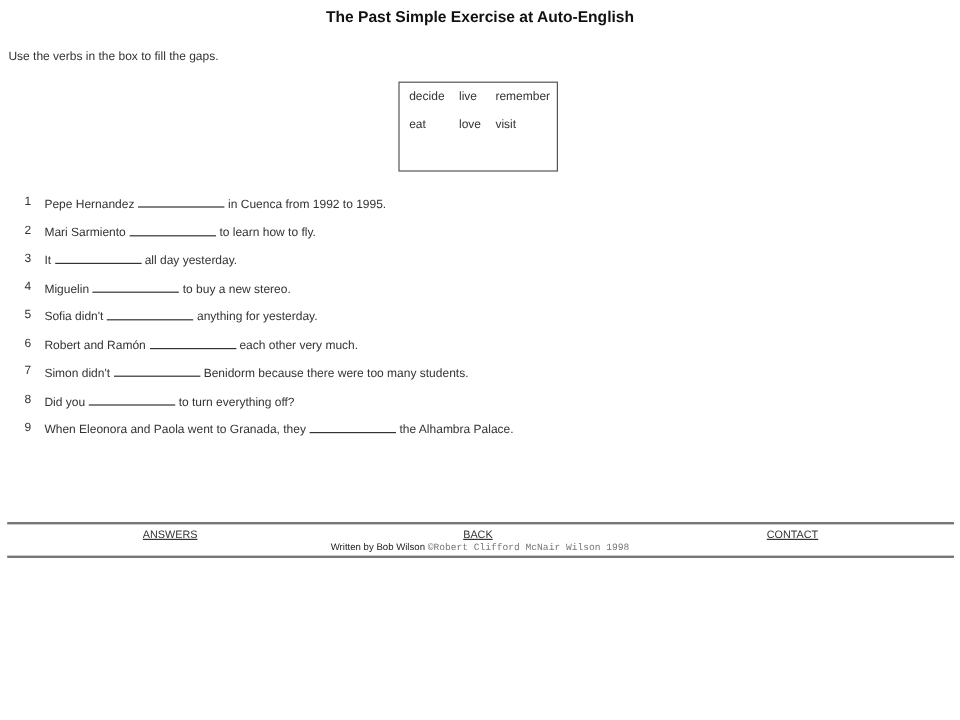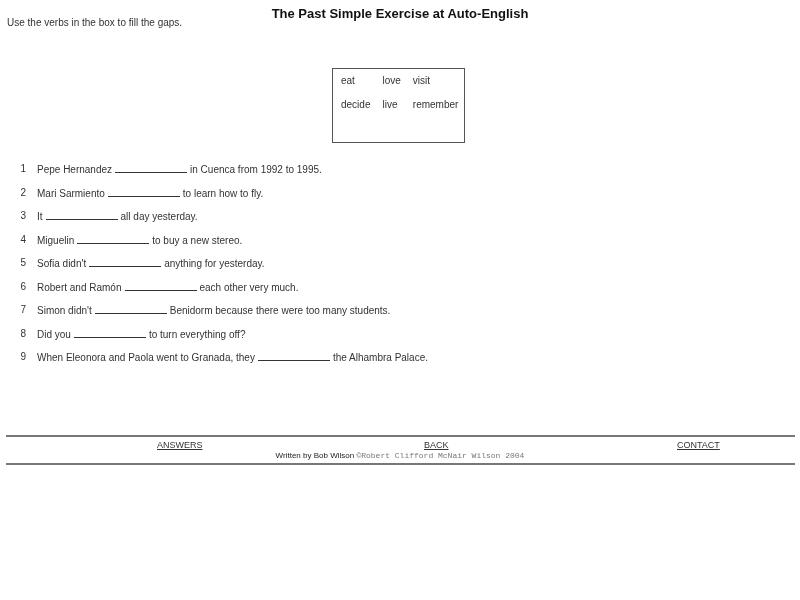--- a/index.html
+++ b/index.html
@@ -20,21 +20,21 @@
       top: 6px;
       left: 0;
       width: 800px;
       text-align: center;
       font-size: 13px;
       font-weight: bold;
       color: #111111;
     }
     .instructions {
       position: absolute;
-      top: 17px;
+      top: 42px;
       left: 7px;
       font-size: 10px;
       color: #333333;
     }
     .verb-box {
       position: absolute;
       left: 332px;
       top: 68px;
       width: 133px;
       height: 75px;
@@ -91,21 +91,20 @@
     }
     .hr-top { top: 435px; }
     .hr-bottom { top: 463px; }
     .footer-link {
       position: absolute;
       top: 440px;
       font-size: 9px;
       color: #333333;
       text-decoration: underline;
       cursor: pointer;
-      margin-left: 38px;
     }
     .answers-link { left: 119px; }
     .back-link { left: 386px; }
     .contact-link { left: 639px; }
     .credits {
       position: absolute;
       top: 451px;
       left: 0;
       width: 800px;
       text-align: center;
@@ -121,28 +120,28 @@
 </head>
 <body>
 
 <div class="title">The Past Simple Exercise at Auto-English</div>
 <div class="instructions">Use the verbs in the box to fill the gaps.</div>
 
 <div class="verb-box">
   <table class="verb-table">
     <tbody>
         <tr>
+      <td>decide</td>
+      <td>live</td>
+      <td>remember</td>
+    </tr>
+    <tr>
       <td>eat</td>
       <td>love</td>
       <td>visit</td>
-    </tr>
-    <tr>
-      <td>decide</td>
-      <td>live</td>
-      <td>remember</td>
     </tr>
   </tbody>
     </table>
 </div>
 
 <div class="questions">
   <div class="q-row">
     <span class="q-num">1</span>
     <span class="q-text"><span>Pepe Hernandez</span><span class="gap"></span><span>in Cuenca from 1992 to 1995.</span></span>
   </div>
@@ -179,15 +178,15 @@
     <span class="q-text"><span>When Eleonora and Paola went to Granada, they</span><span class="gap"></span><span>the Alhambra Palace.</span></span>
   </div>
 </div>
 
 <div class="hr hr-top"></div>
 <a class="footer-link answers-link">ANSWERS</a>
 <a class="footer-link back-link">BACK</a>
 <a class="footer-link contact-link">CONTACT</a>
 <div class="credits">
   <span>Written by Bob Wilson</span>
-  <span class="copyright">©Robert Clifford McNair Wilson 2004</span>
+  <span class="copyright">©Robert Clifford McNair Wilson 1998</span>
 </div>
 <div class="hr hr-bottom"></div>
 
 </body></html>

